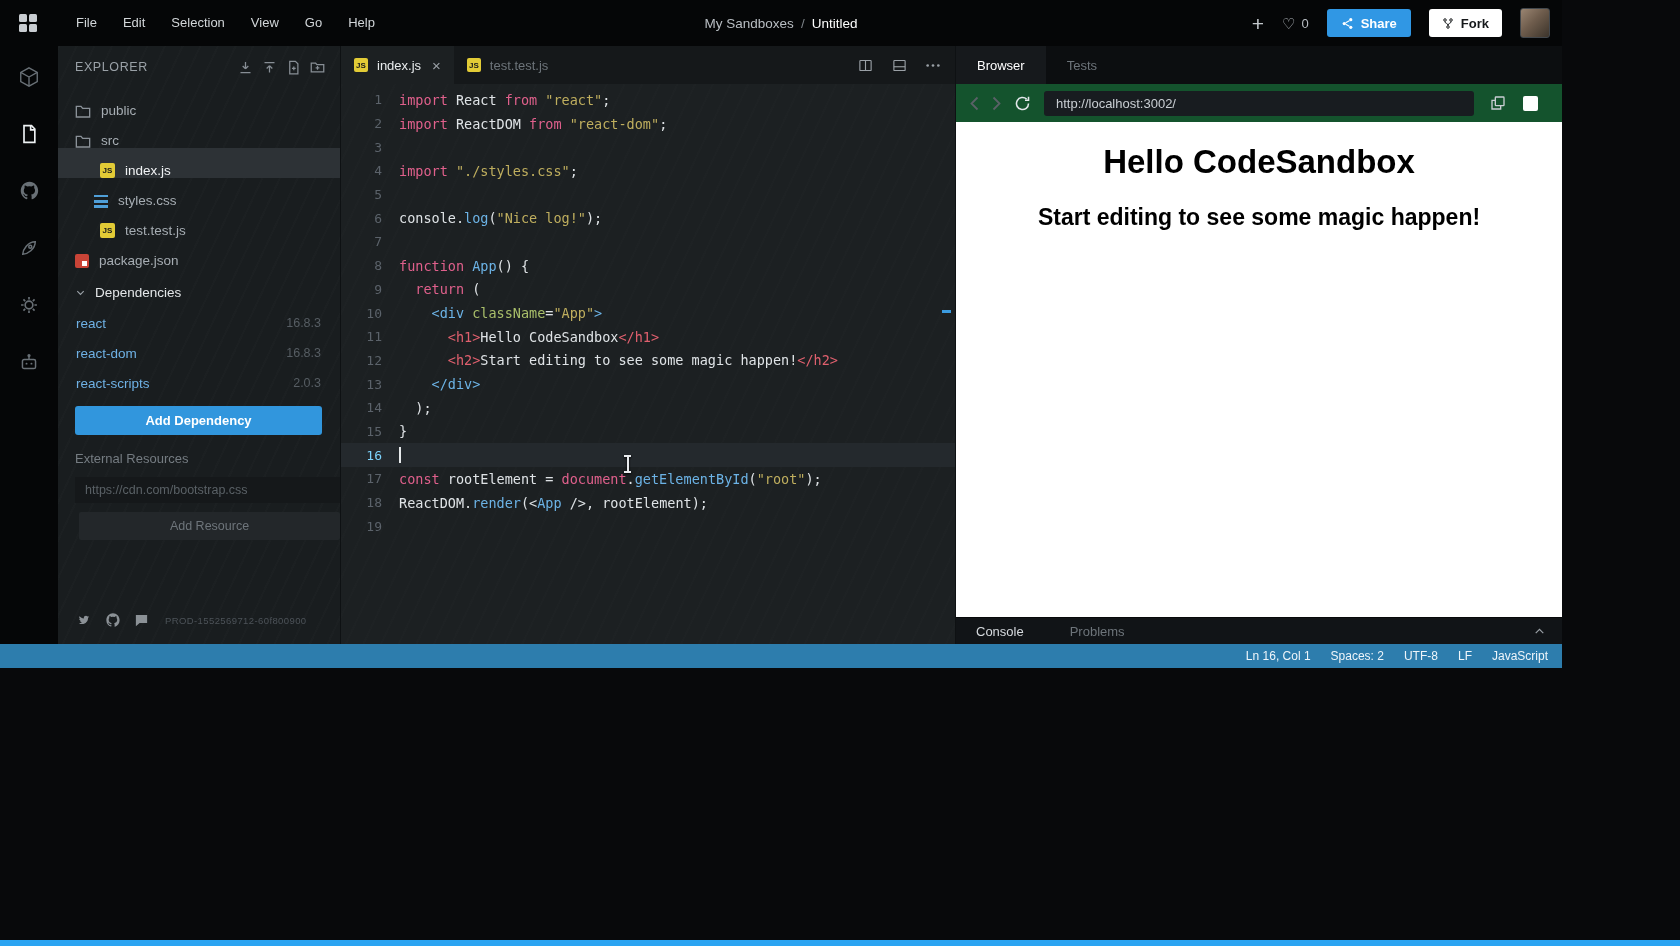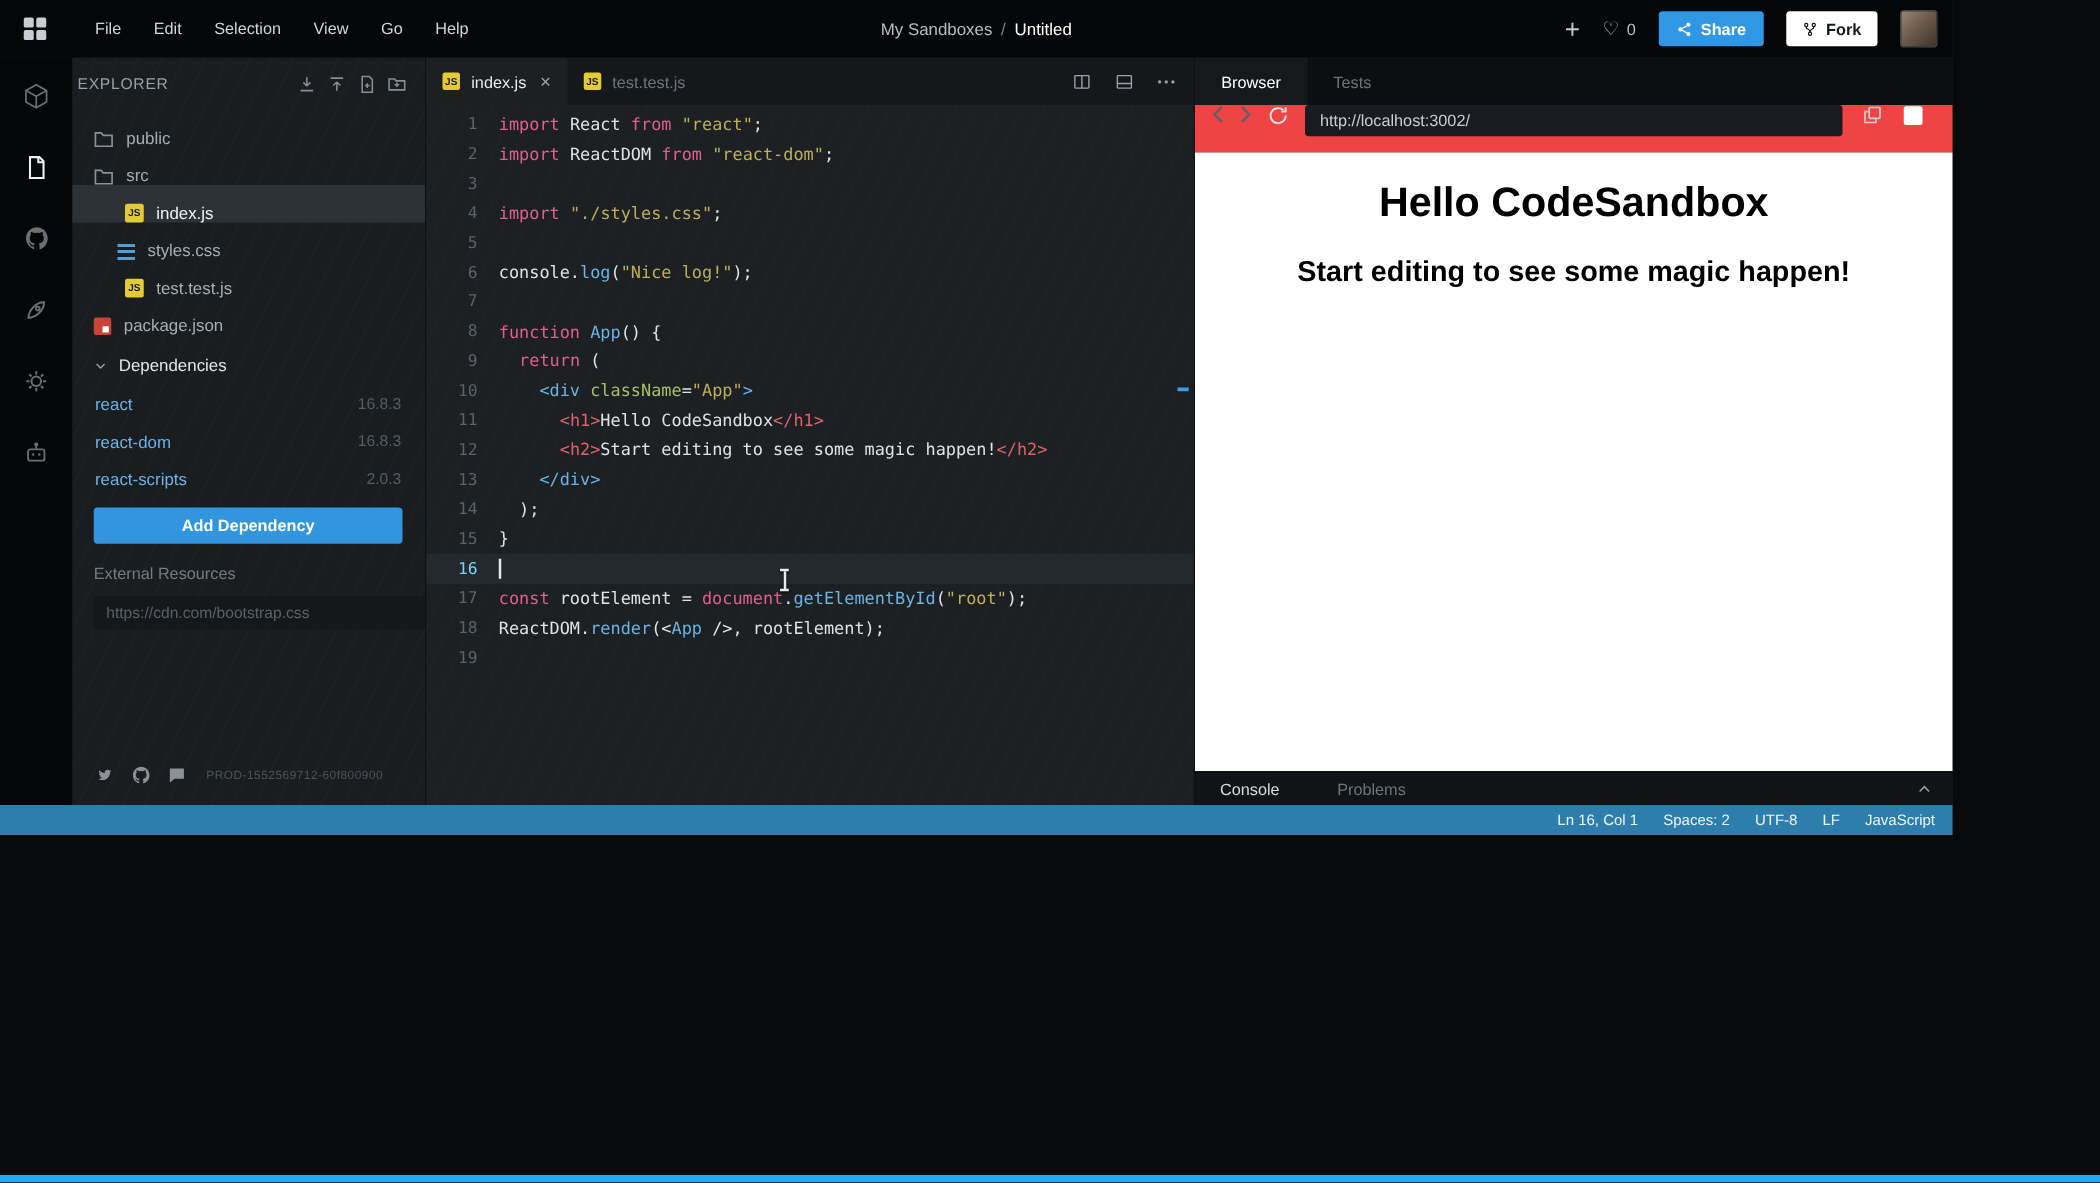--- a/index.html
+++ b/index.html
@@ -27,21 +27,21 @@
 
   
   .main{flex:1;display:flex;min-height:0}
 
   .activitybar{width:58px;flex:none;background:#050607;display:flex;flex-direction:column;align-items:center;padding-top:2px}
   .act-item{height:57px;width:100%;display:flex;align-items:center;justify-content:center;color:#697076;cursor:pointer}
   .act-item.active{color:#eef1f3}
 
   
   .explorer{width:282px;flex:none;background:#191d1f;position:relative;display:flex;flex-direction:column;font-size:13.5px;background-image:repeating-linear-gradient(115deg,rgba(255,255,255,0.010) 0 2px,transparent 2px 16px)}
-  .exp-head{height:42px;flex:none;display:flex;align-items:center;padding:0 15px 0 4px}
+  .exp-head{height:42px;flex:none;display:flex;align-items:center;padding:0 15px 0 17px}
   .exp-title{font-size:12.5px;letter-spacing:.6px;color:#9aa1a7}
   .exp-actions{margin-left:auto;display:flex;gap:9px;color:#878e95}
   .exp-actions .ic{display:flex;cursor:pointer}
   .tree-row{height:30px;flex:none;display:flex;align-items:flex-end;gap:10px;color:#a6adb3;cursor:pointer}
   .tree-row.selected{background:#2d3236;color:#f0f2f4}
   .fi{flex:none;display:flex;align-items:center;justify-content:center}
   .fi-folder{width:16px;height:15px;color:#8a9198}
   .fi-js{width:15px;height:15px;background:#e2cb36;border-radius:2px;color:#17191b;font-size:8px;font-weight:bold}
   .fi-css{width:14px;height:13px;background:repeating-linear-gradient(to bottom,#4f9fd8 0 2.5px,transparent 2.5px 5.25px)}
   .fi-json{width:14px;height:14px;background:#c94437;border-radius:2px;position:relative}
@@ -86,21 +86,21 @@
   .scroll-marker{position:absolute;right:4px;top:226px;width:9px;height:3px;background:#3b9be0}
   .ibeam{position:absolute;left:282px;top:371px;width:9px;height:18px;filter:drop-shadow(0 1px 1px rgba(0,0,0,.9));pointer-events:none}
   .ibeam::before{content:"";position:absolute;left:3.5px;top:1.5px;bottom:1.5px;width:2px;background:#e8ebee}
   .ibeam::after{content:"";position:absolute;top:0;left:1px;width:7px;height:2px;background:#e8ebee;box-shadow:0 16px 0 #e8ebee}
 
   
   .preview{flex:1;display:flex;flex-direction:column;border-left:1px solid #0e1113;min-width:0}
   .pv-tabs{height:38px;flex:none;background:#0c0e10;display:flex}
   .pv-tab{padding:0 21px;display:flex;align-items:center;font-size:13px;color:#6d747a;cursor:pointer}
   .pv-tab.active{background:#16191c;color:#fff}
-  .pv-nav{height:38px;flex:none;background:#ef4444;display:flex;align-items:flex-start;padding:0 14px;gap:13px}
+  .pv-nav{height:38px;flex:none;background:#14532d;display:flex;align-items:center;padding:0 14px;gap:13px}
   .nav-arrow{color:#5a6167;display:flex;cursor:pointer}
   .nav-refresh{color:#e3e7ea;display:flex;cursor:pointer}
   .url-box{flex:1;height:25px;background:#181c20;border-radius:3px;padding:0 12px;display:flex;align-items:center;color:#c9ced3;font-size:13px;cursor:text}
   .nav-right{display:flex;align-items:center;gap:17px;margin-left:3px;padding-right:10px}
   .ic-copywin{color:#c9ced3;display:flex;cursor:pointer}
   .ic-square{width:15px;height:15px;background:#fff;border-radius:2px;cursor:pointer}
   .pv-body{flex:1;background:#fff;text-align:center;overflow:hidden}
   .pv-body h1{font-size:33px;margin:21px 0 0;color:#000;font-weight:bold}
   .pv-body h2{font-size:23px;margin:23px 0 0;color:#000;font-weight:bold}
   .console-bar{height:27px;flex:none;background:#111417;border-top:1px solid #07090a;display:flex;align-items:center;padding:0 16px 0 20px;gap:30px;font-size:13px}
@@ -295,20 +295,21 @@
           </div>
           <div class="dep-row">
             <span class="dep-name">react-scripts</span>
             <span class="dep-ver">2.0.3</span>
           </div>
         </div>
       <button class="btn-adddep">Add Dependency</button>
 
       <div class="ext-title">External Resources</div>
       <input class="ext-input" placeholder="https://cdn.com/bootstrap.css" style="">
+      <button class="btn-addres">Add Resource</button>
 
       <div class="exp-footer">
         <span class="ic">
             <svg width="17" height="15" viewBox="0 0 24 24" fill="currentColor">
               <path d="M21 6c-.6.3-1.2.4-1.9.5.7-.4 1.2-1 1.4-1.8-.6.4-1.3.6-2.1.8-.6-.7-1.5-1.1-2.5-1.1-1.9 0-3.4 1.5-3.4 3.4 0 .3 0 .5.1.8-2.8-.1-5.3-1.5-7-3.5-.3.5-.5 1-.5 1.7 0 1.2.6 2.2 1.5 2.8-.6 0-1.1-.2-1.5-.4 0 1.6 1.2 3 2.7 3.3-.3.1-.6.1-.9.1-.2 0-.4 0-.6-.1.4 1.3 1.7 2.3 3.1 2.3-1.1.9-2.6 1.4-4.2 1.4h-.8c1.5 1 3.3 1.5 5.2 1.5 6.3 0 9.7-5.2 9.7-9.7v-.4c.7-.5 1.2-1.1 1.7-1.8z"></path>
             </svg>
           </span>
         <span class="ic">
             <svg width="16" height="16" viewBox="0 0 24 24" fill="currentColor">
               <path d="M12 2C6.5 2 2 6.6 2 12.2c0 4.5 2.9 8.3 6.8 9.7.5.1.7-.2.7-.5v-1.8c-2.8.6-3.4-1.2-3.4-1.2-.5-1.2-1.1-1.5-1.1-1.5-.9-.6.1-.6.1-.6 1 .1 1.5 1 1.5 1 .9 1.6 2.4 1.1 2.9.9.1-.7.3-1.1.6-1.4-2.2-.3-4.6-1.1-4.6-5 0-1.1.4-2 1-2.7-.1-.3-.4-1.3.1-2.7 0 0 .8-.3 2.8 1a9.3 9.3 0 0 1 5 0c2-1.3 2.8-1 2.8-1 .5 1.4.2 2.4.1 2.7.6.7 1 1.6 1 2.7 0 3.9-2.4 4.7-4.6 5 .4.3.7.9.7 1.9v2.9c0 .3.2.6.7.5 4-1.4 6.8-5.2 6.8-9.7C22 6.6 17.5 2 12 2z"></path>

